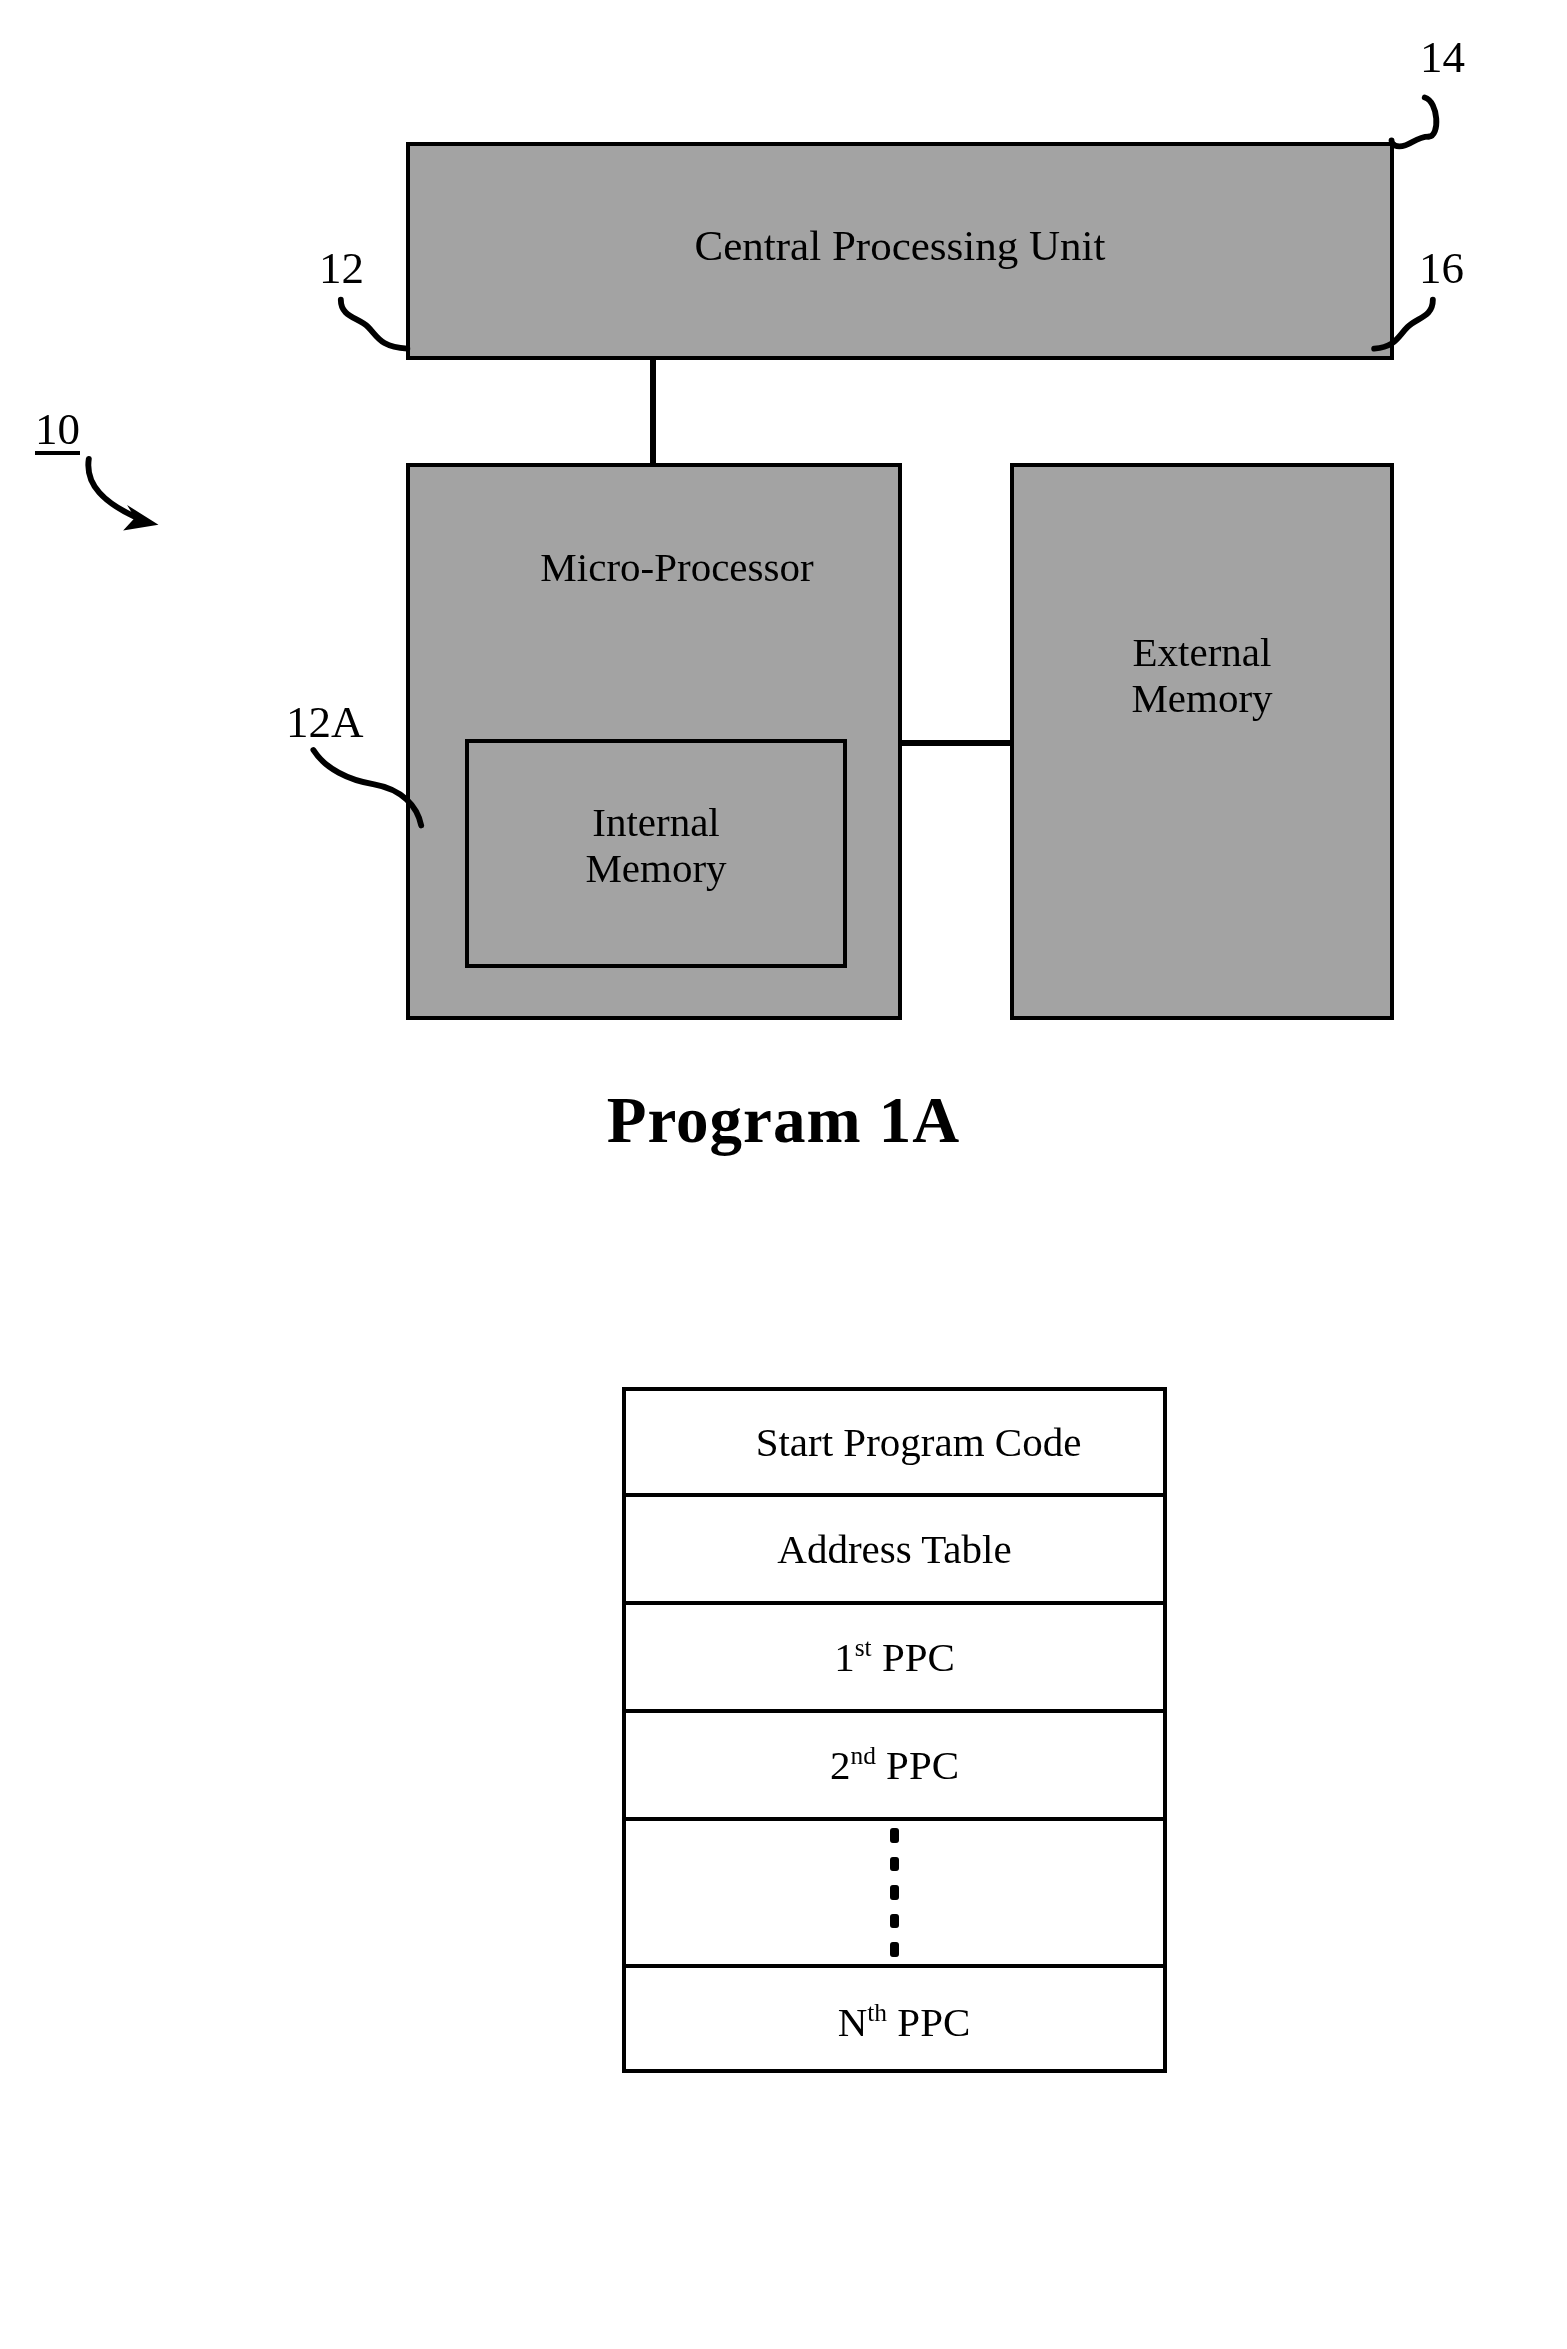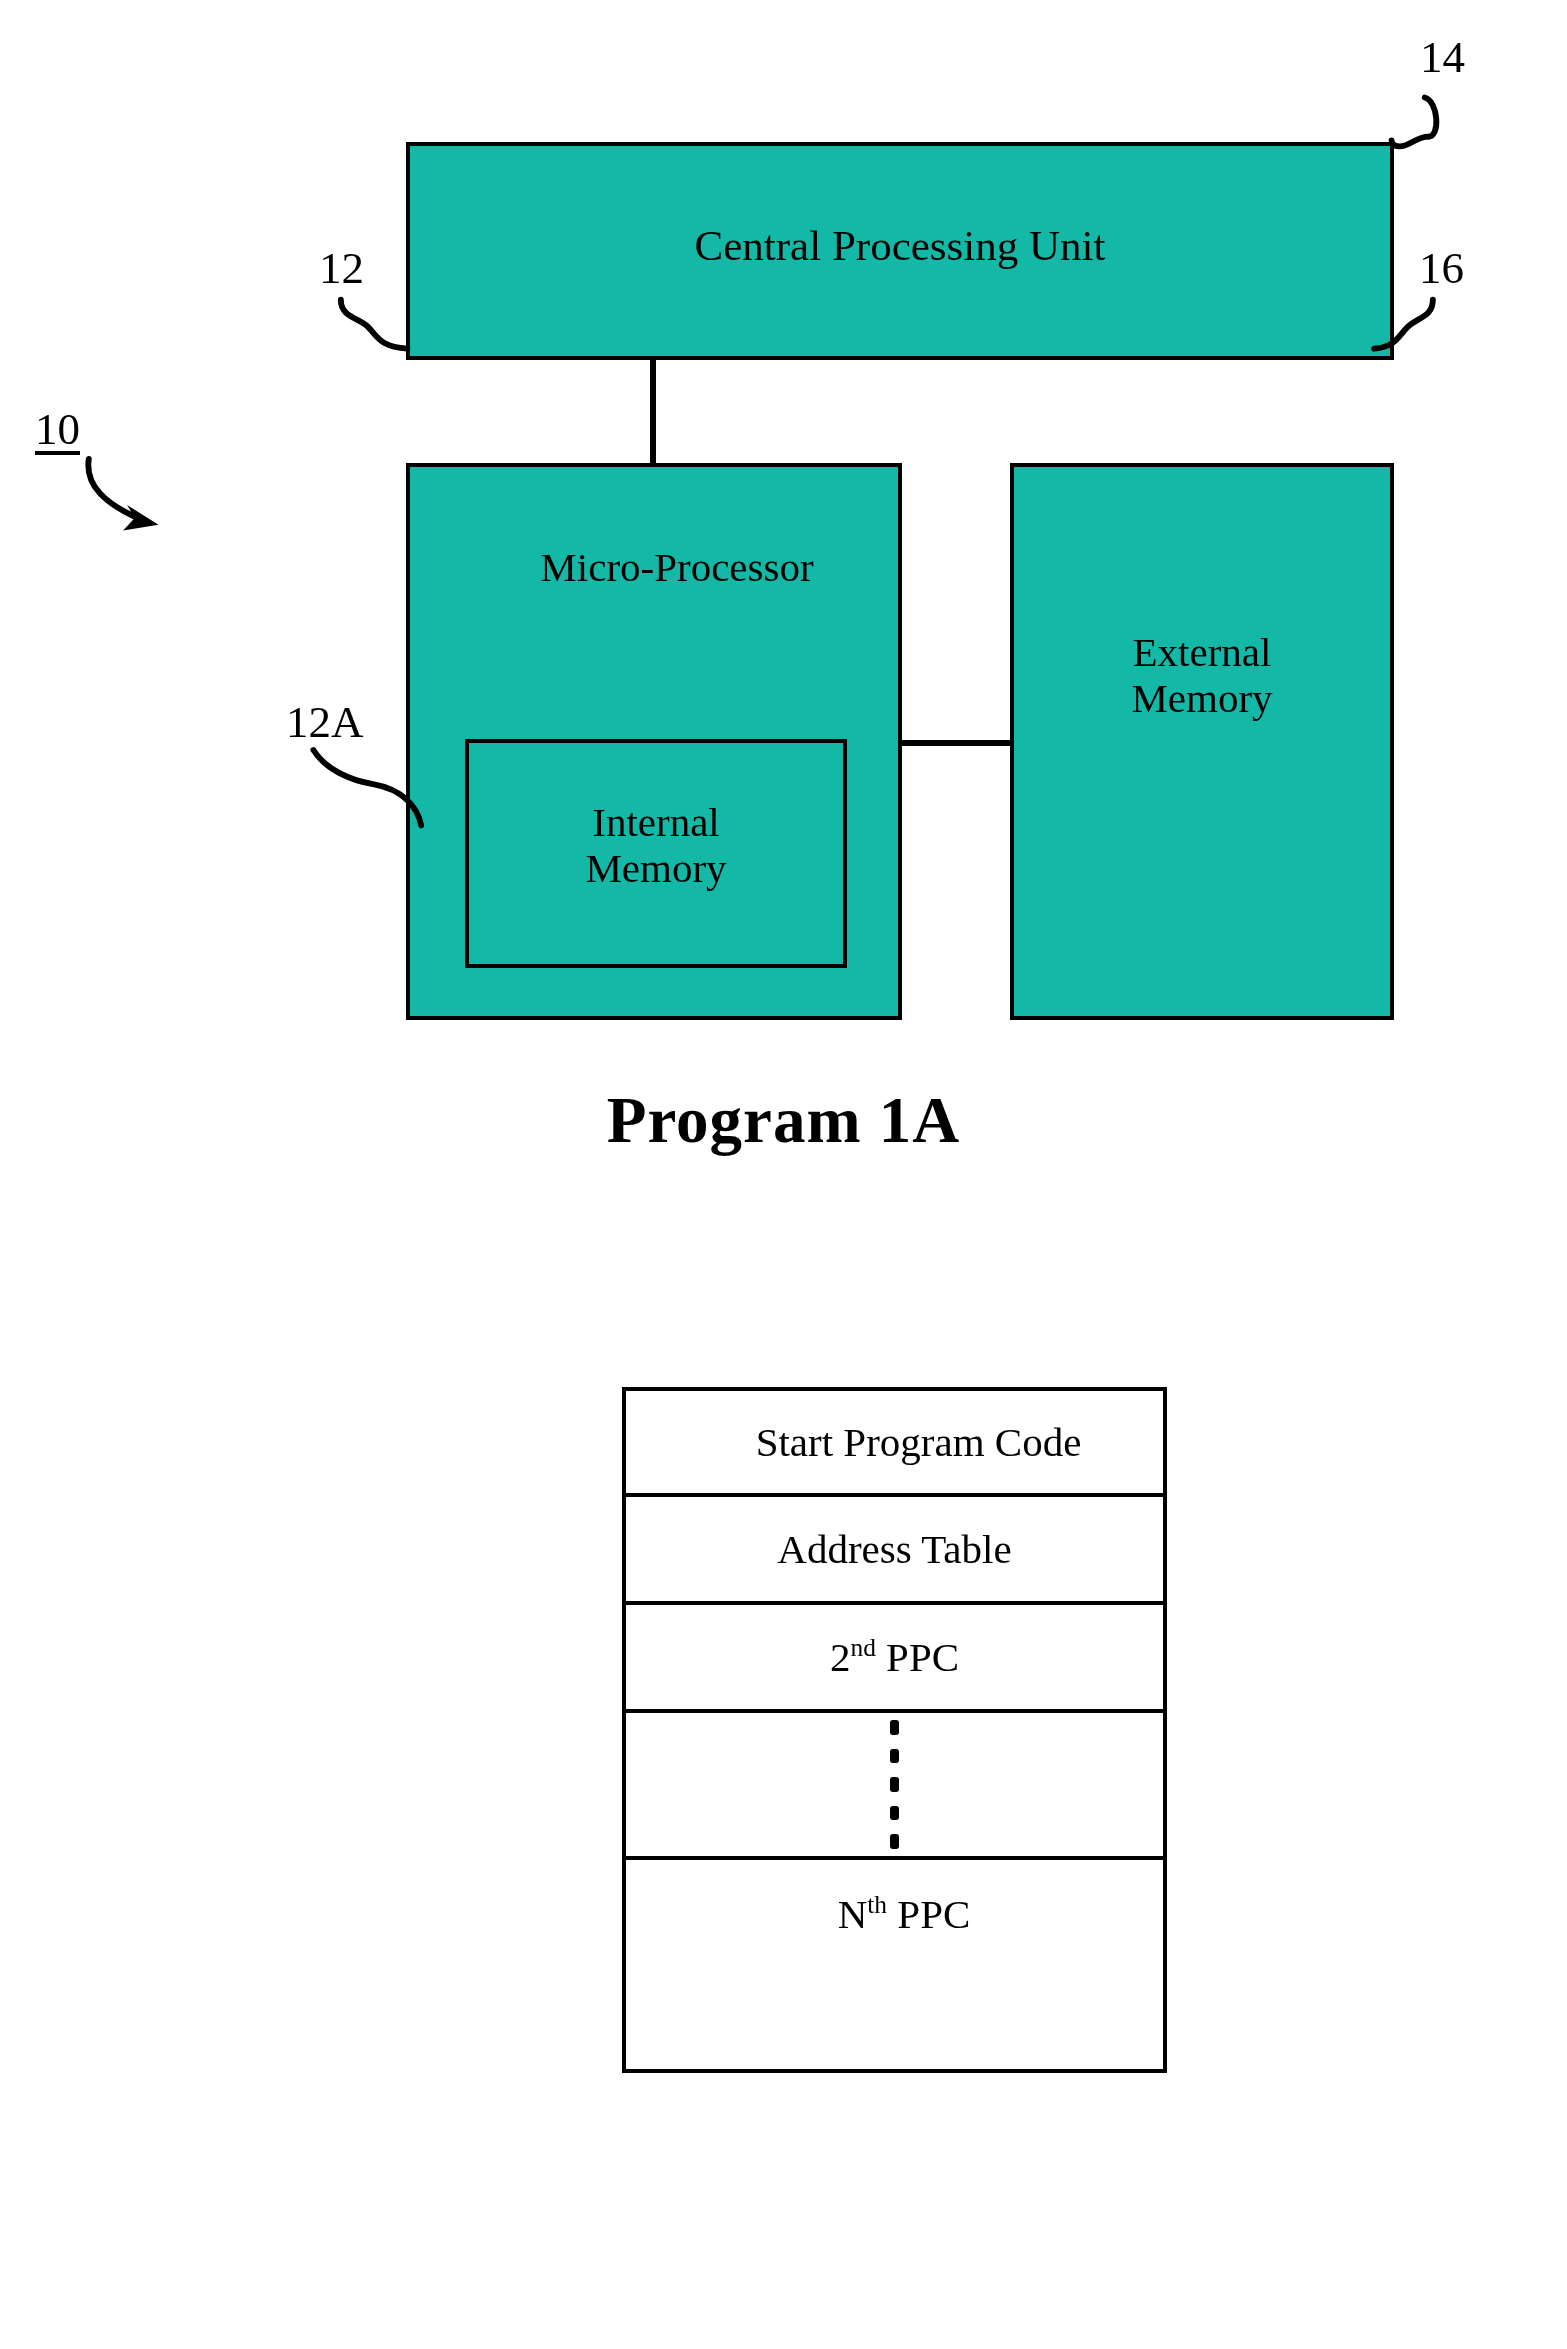--- a/index.html
+++ b/index.html
@@ -23,21 +23,21 @@
     width: 1567px;
     height: 2349px;
   }
 
   
   .abs { position: absolute; }
 
   .box {
     position: absolute;
     border: 4.9px solid #000;
-    background: #14b8a6;
+    background: #a3a3a3;
     box-sizing: border-box;
   }
 
   .boxlabel {
     position: absolute;
     left: 0; right: 0;
     text-align: center;
     font-family: "Liberation Serif", "DejaVu Serif", serif;
     color: #000;
     line-height: 1.12;
@@ -191,20 +191,25 @@
 
     <div id="memtable" style="left:622px; top:83px; width:545px; height:686px;">
       <div class="trow" style="height:106px;padding-left:48px;">
         <span class="celltext">Start Program Code</span>
       </div>
       <div class="trow" style="height:108px;">
         <span class="celltext">Address Table</span>
       </div>
       <div class="trow" style="height:108px;">
         <span class="celltext">
+          <span>1</span><sup>st</sup><span> PPC</span>
+        </span>
+      </div>
+      <div class="trow" style="height:108px;">
+        <span class="celltext">
           <span>2</span><sup>nd</sup><span> PPC</span>
         </span>
       </div>
       <div class="trow" style="height:147px;">
         <span class="vdots">
           <i></i>
             <i></i>
             <i></i>
             <i></i>
             <i></i>

